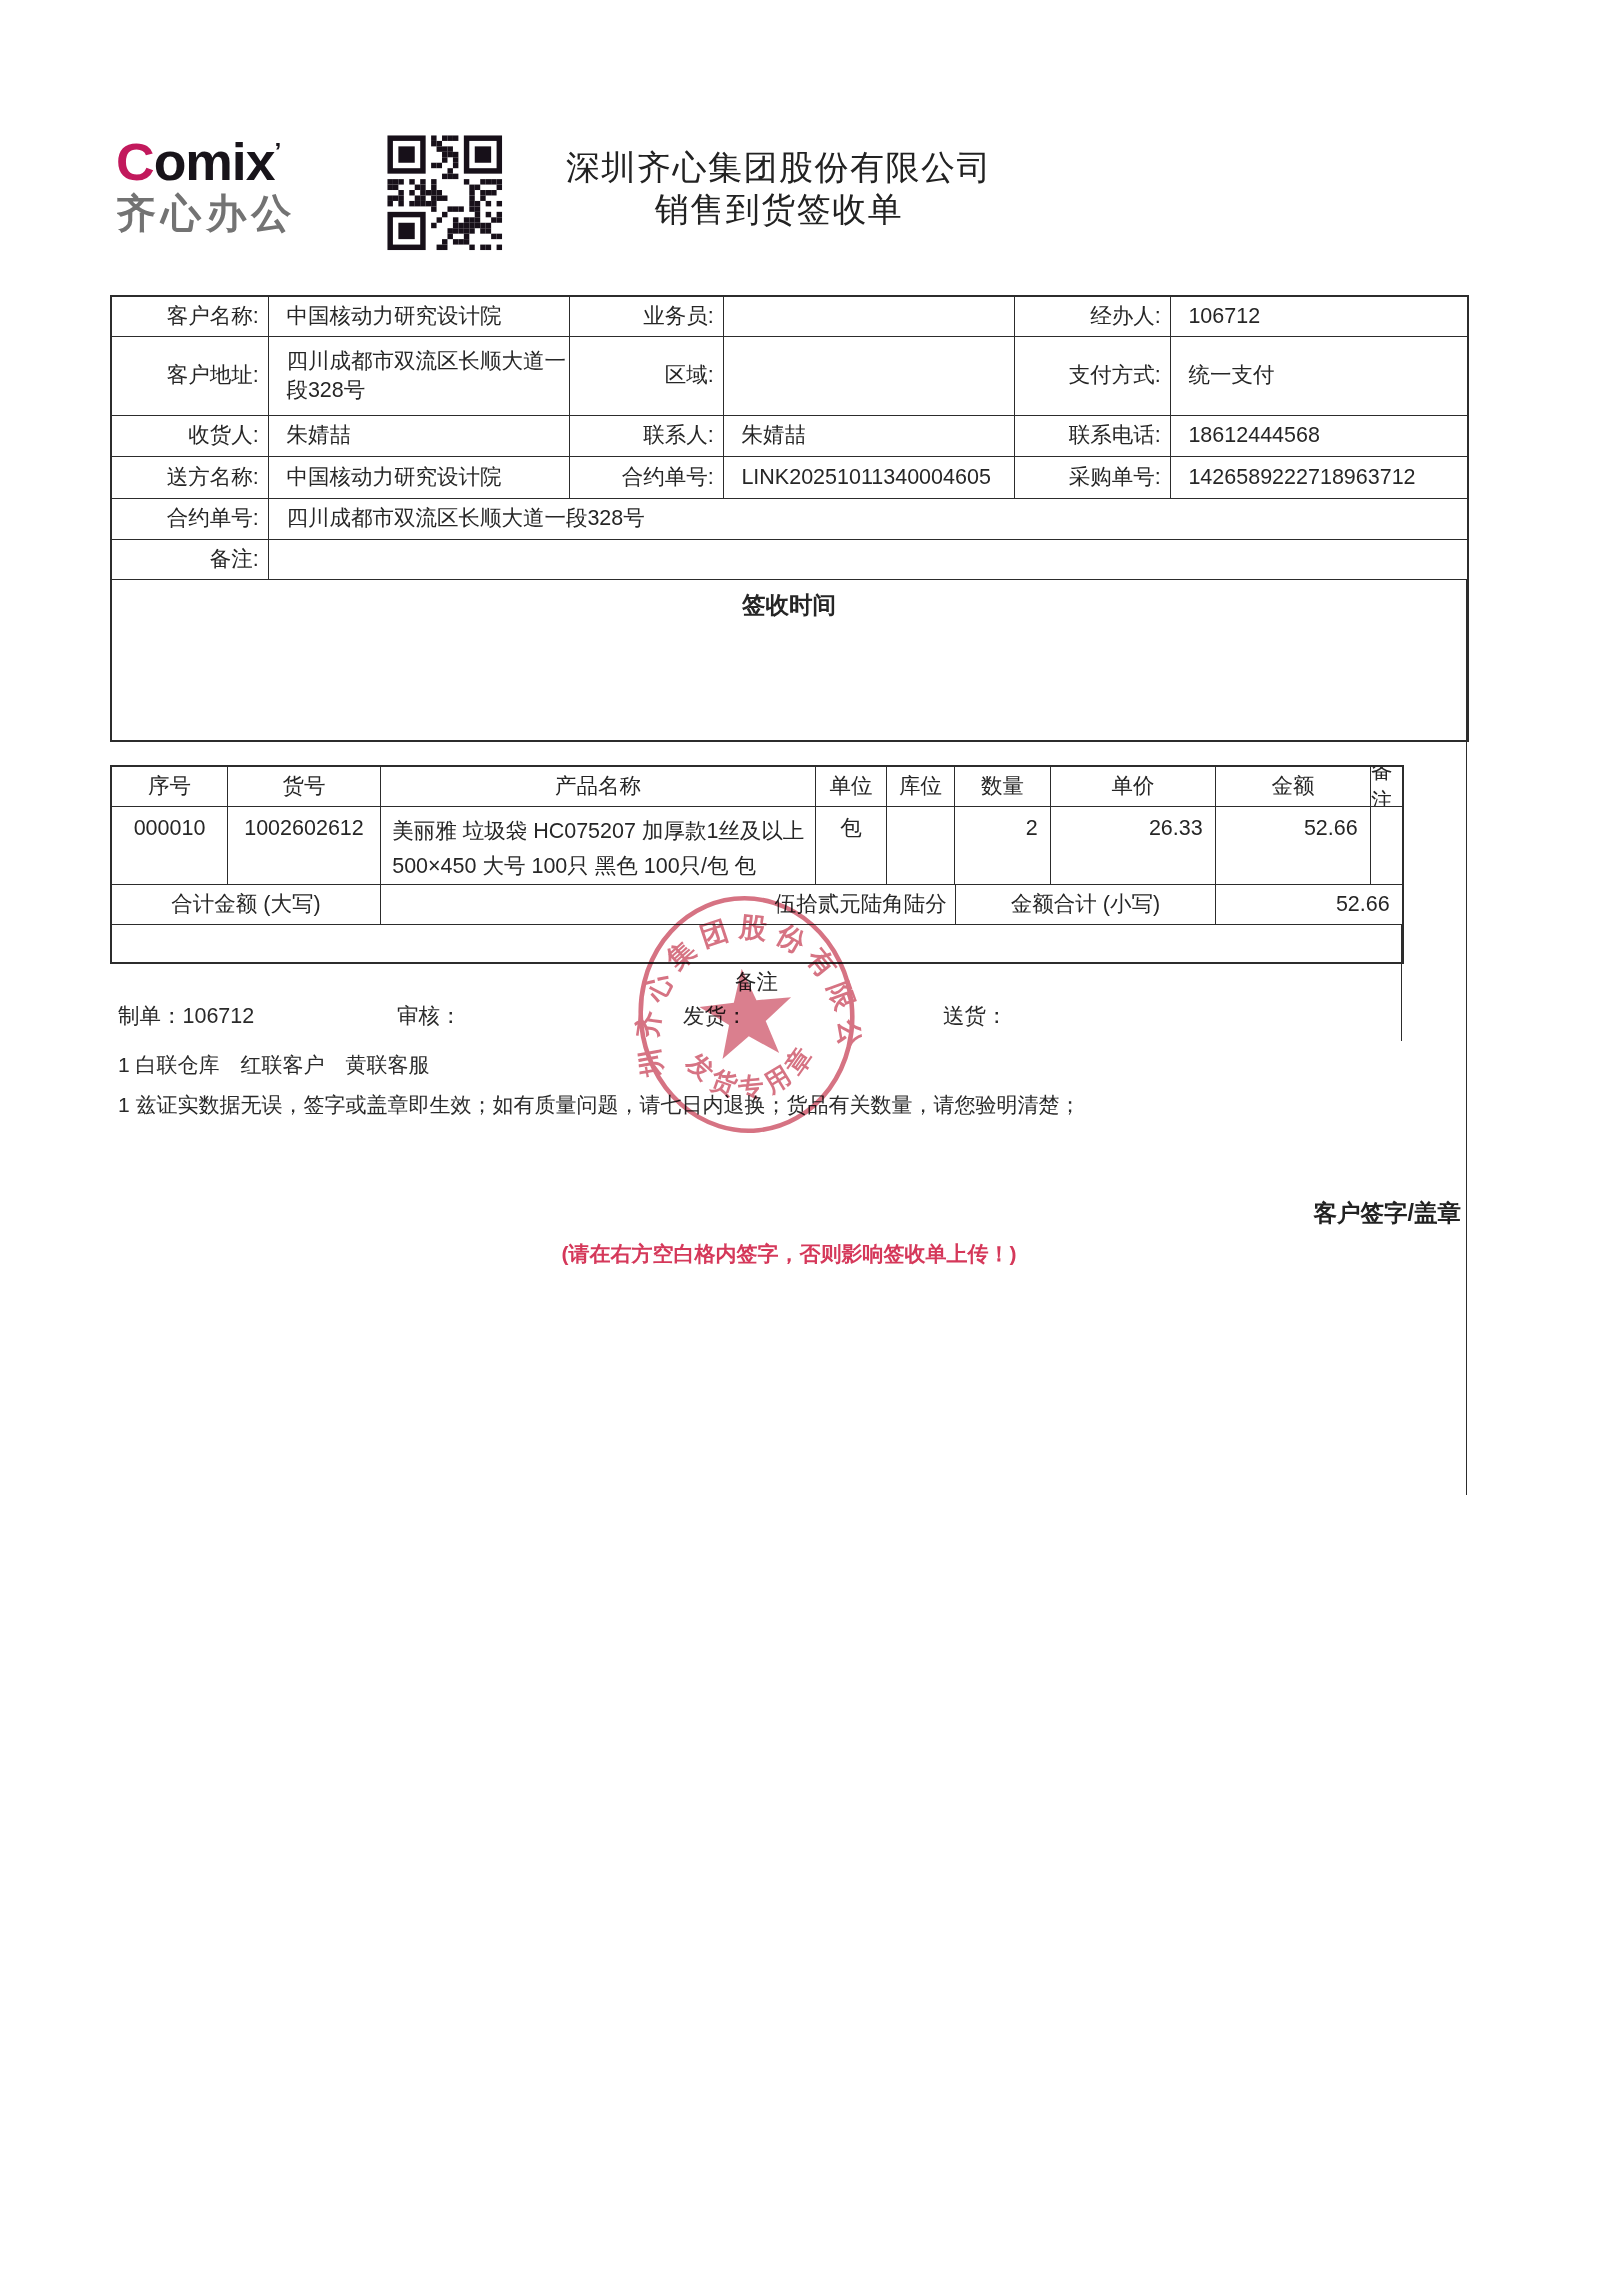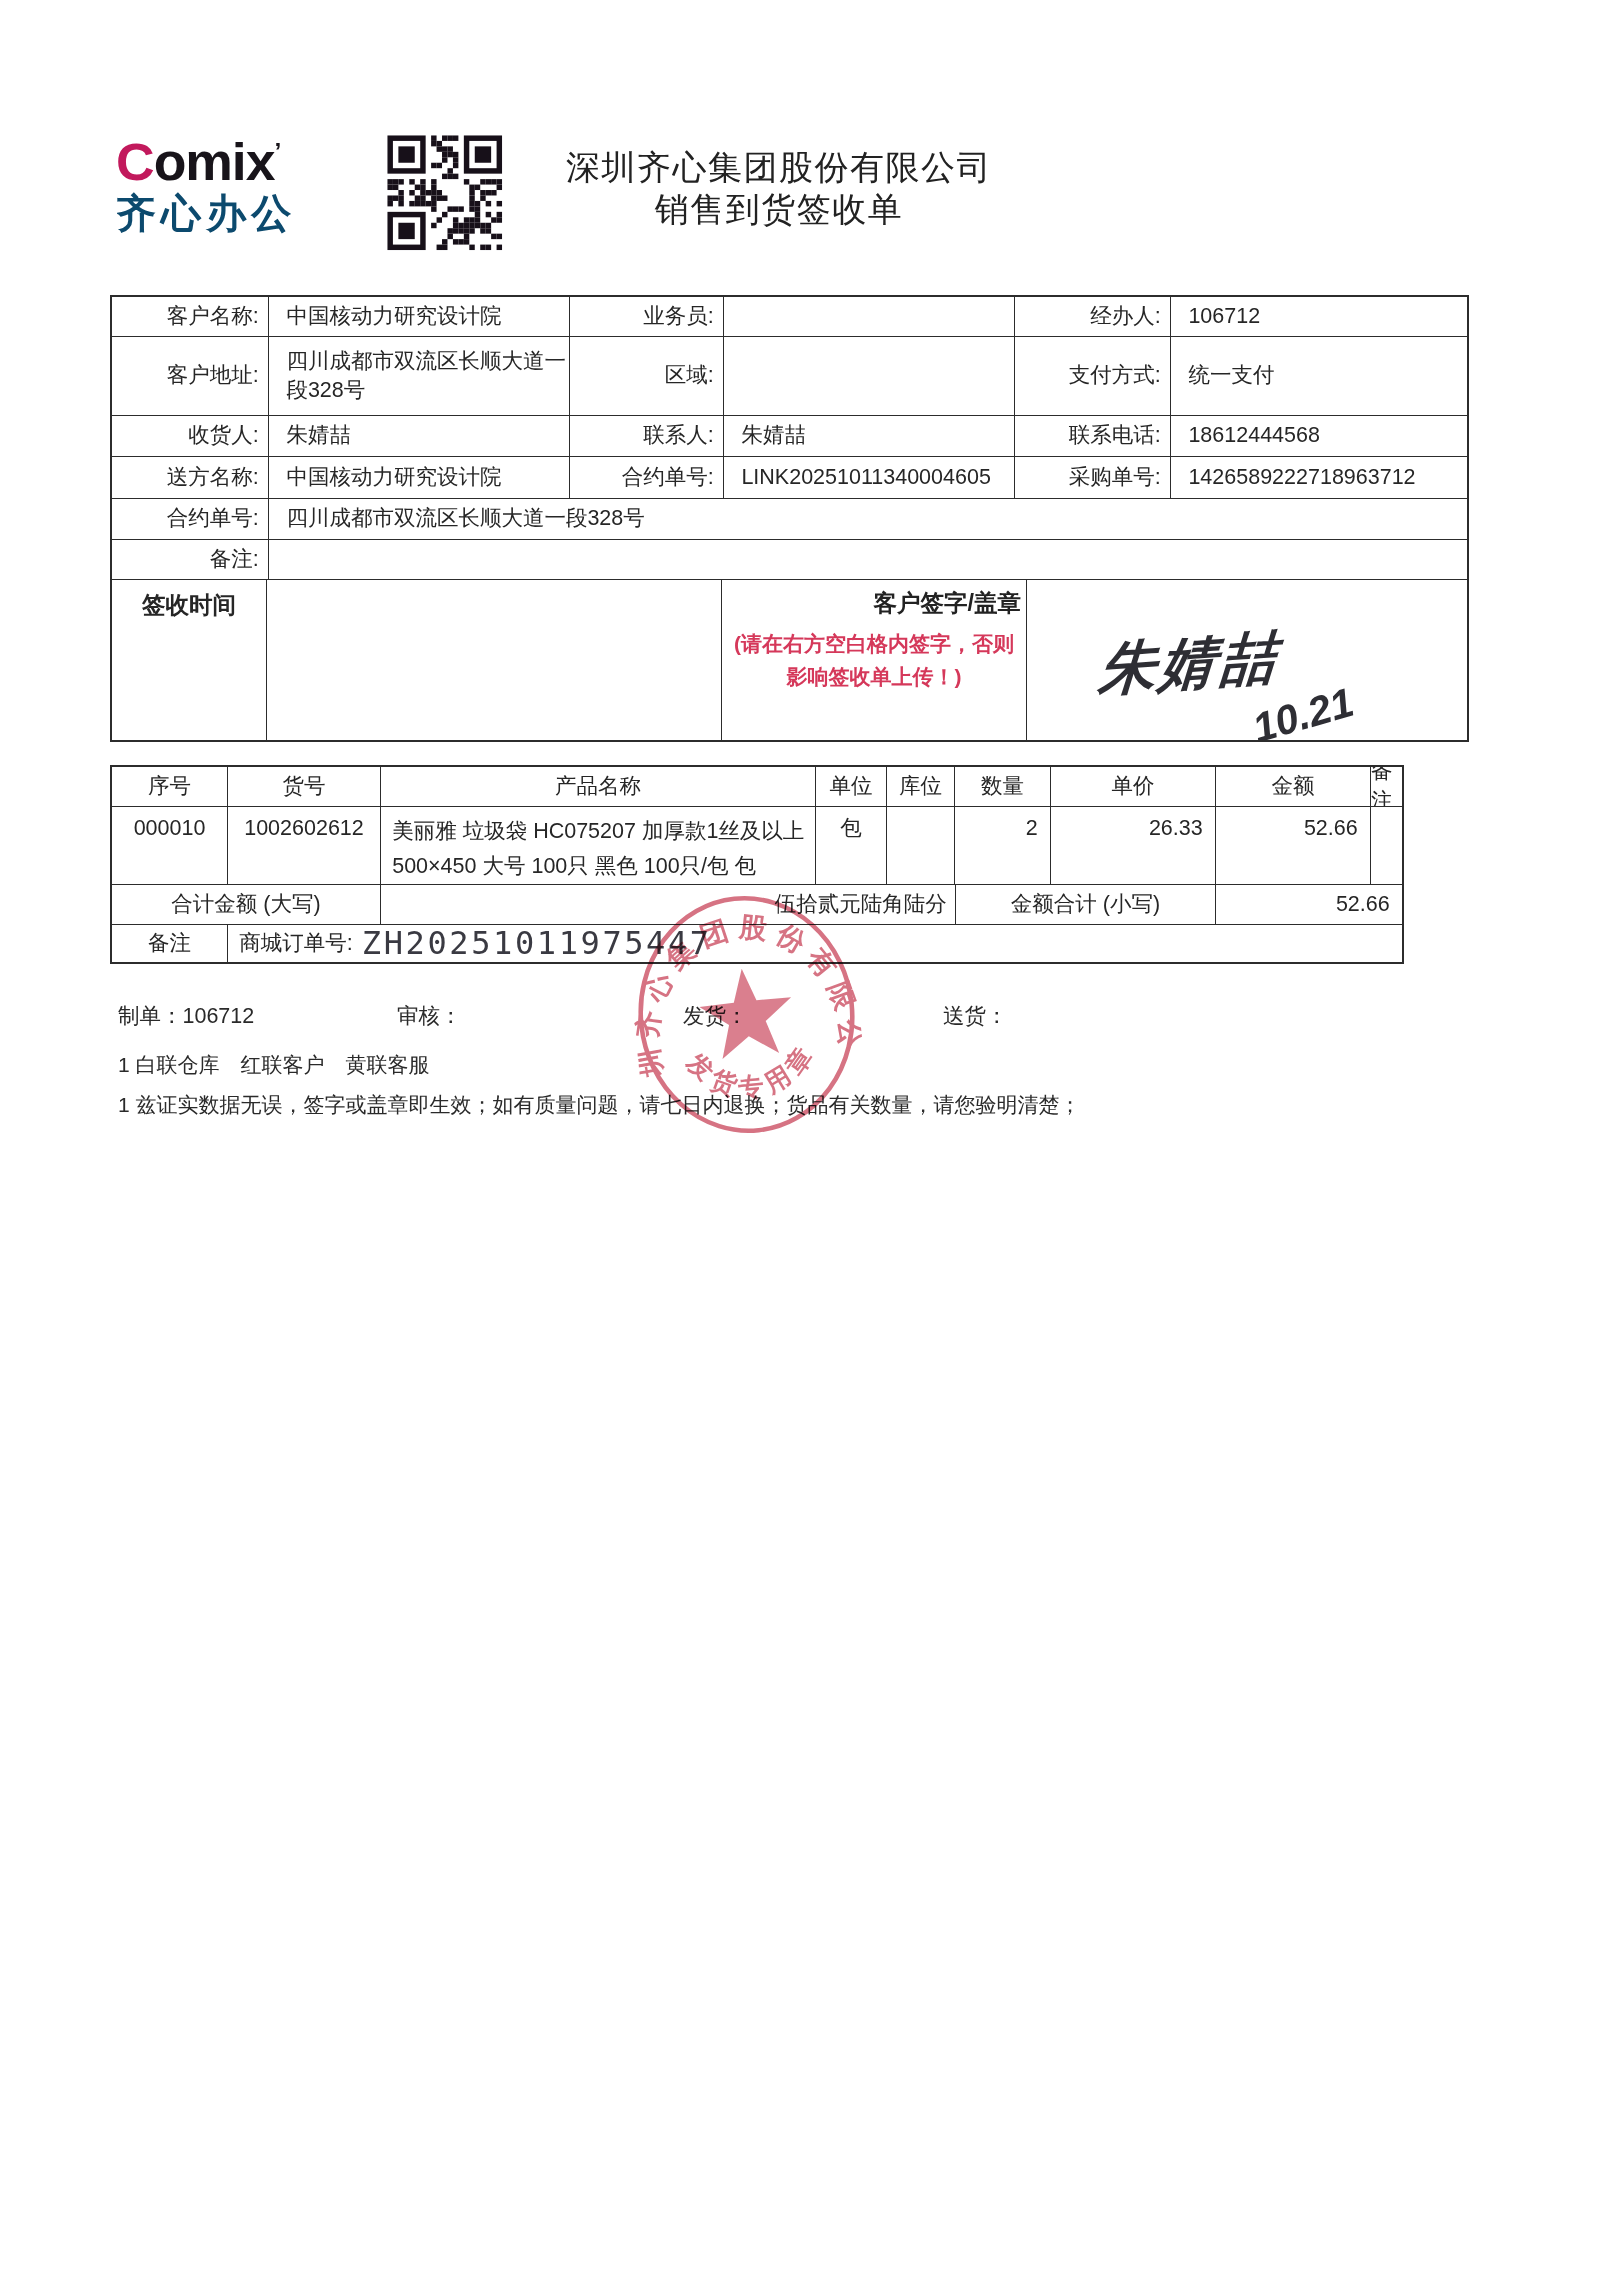--- a/index.html
+++ b/index.html
@@ -5,29 +5,29 @@
   html,body{margin:0;padding:0;background:#ffffff;}
   .page{position:relative;width:1623px;height:2295px;background:#ffffff;overflow:hidden;
         font-family:"Liberation Sans","DejaVu Sans",sans-serif;color:#262626;}
   .abs{position:absolute;}
 
   
   .logo{left:116px;top:137px;line-height:1;}
   .wordmark{font-size:51px;font-weight:800;letter-spacing:-1px;transform:scaleX(1.05);transform-origin:left;color:#18141a;}
   .wordmark .c{color:#c2195c;}
   .wordmark .mark{font-size:23.5px;vertical-align:20.4px;font-weight:700;}
-  .logo-sub{font-size:40px;font-weight:800;letter-spacing:5.1px;margin-top:5.1px;color:#0c4a6e;}
+  .logo-sub{font-size:40px;font-weight:800;letter-spacing:5.1px;margin-top:5.1px;color:#737373;}
   .qr{left:383px;top:131px;width:124px;height:124px;}
   .title{left:534px;top:146px;width:490px;text-align:center;font-size:34px;line-height:1.24;letter-spacing:1.5px;color:#222;}
   .pageinfo{top:141px;right:151px;text-align:right;font-size:19px;line-height:1.58;color:#2a2a2a;}
 
   
   .tbl{border:2px solid #2c2c2c;box-sizing:border-box;background:#fff;z-index:1;}
   .row{display:flex;border-bottom:1.5px solid #2c2c2c;box-sizing:border-box;}
-  .row:last-child{border-bottom:none;}
+  .row:last-child{border-bottom:none;flex-direction:column;}
   .cell{box-sizing:border-box;border-right:1.5px solid #2c2c2c;display:flex;align-items:center;
         font-size:21.5px;overflow:hidden;line-height:1.35;}
   .cell:last-child{border-right:none;}
   .lab{justify-content:flex-end;padding-right:9.2px;}
   .val{justify-content:flex-start;padding-left:17.4px;}
   .ctr{justify-content:center;}
   .num{justify-content:flex-end;padding-right:12.3px;}
   .top{align-items:flex-start;padding-top:7.2px;}
   .grow{flex:1 1 auto;}
   .w308{flex:0 0 157px;} .w590{flex:0 0 301px;} .w301{flex:0 0 154px;} .w570{flex:0 0 291px;} .w305{flex:0 0 156px;}

